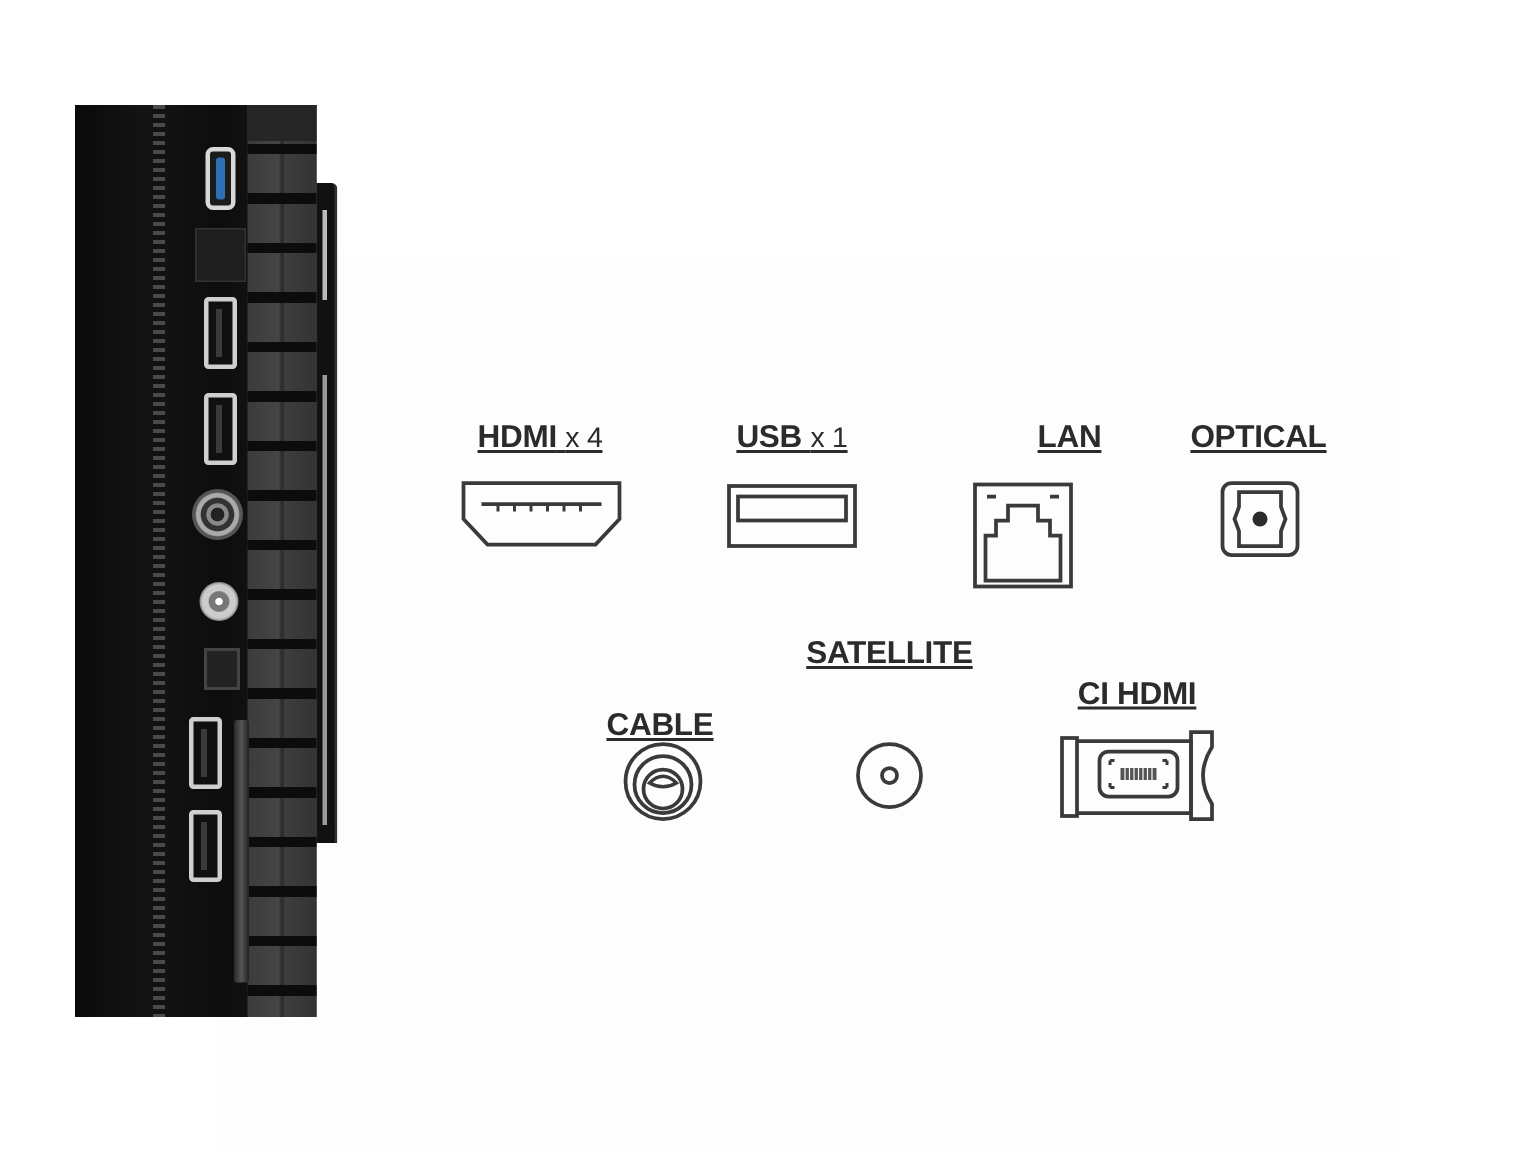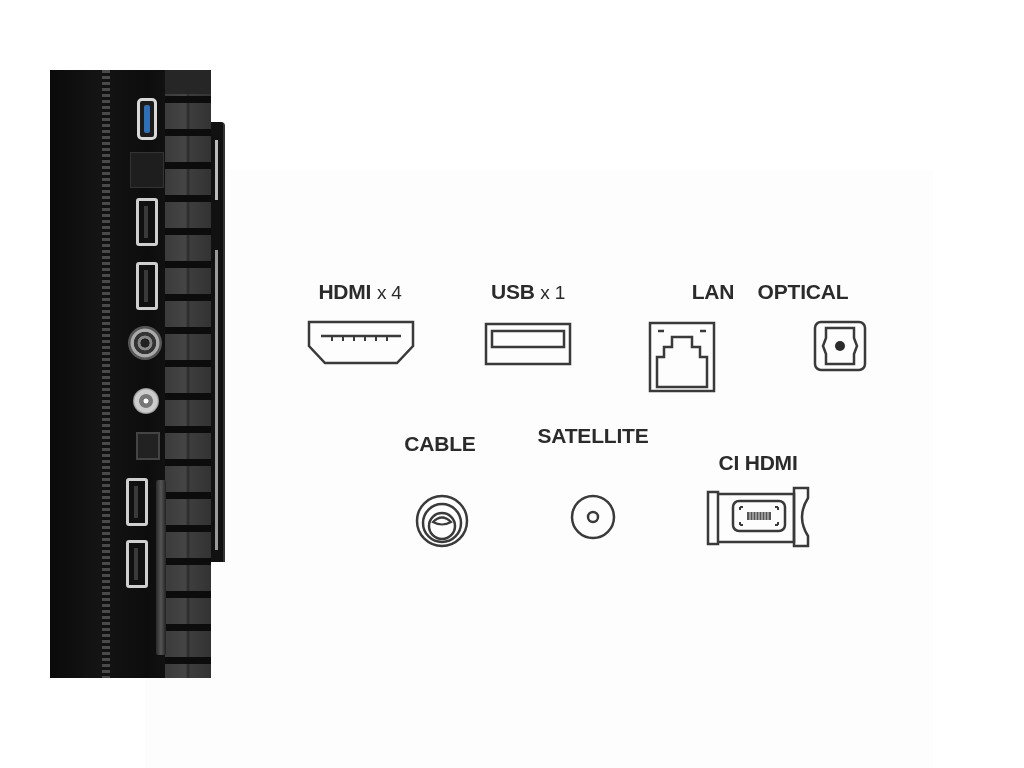--- a/index.html
+++ b/index.html
@@ -85,20 +85,21 @@
       left: 86px; top: 362px; width: 24px; height: 28px;
       background: #222; border: 2px solid #444;
     }
 
     
     .legend-item { position: absolute; text-align: center; }
     .legend-label {
       display: block; font-family: "Liberation Sans", sans-serif;
       font-weight: bold; font-size: 21px; color: #2b2b2b; letter-spacing: -0.2px;
       white-space: nowrap;
+      text-decoration: underline;
     }
     .legend-label .mult { font-weight: normal; font-size: 19px; }
     .legend-icon { position: absolute; }
     .legend-icon svg { display: block; }
   </style>
 </head>
 <body>
 
 <div class="bg-panel"></div>
 
@@ -162,32 +163,32 @@
 </div>
 <div class="legend-icon" style="left:648px; top:321px;">
   <svg width="68" height="72" viewBox="0 0 68 72">
     <rect x="2" y="2" width="64" height="68" fill="none" stroke="#3a3a3a" stroke-width="2.5"></rect>
     <path d="M9 66 V36 H16 V26 H24 V16 H44 V26 H52 V36 H59 V66 Z" fill="none" stroke="#3a3a3a" stroke-width="2.5"></path>
     <line x1="10" y1="10" x2="16" y2="10" stroke="#3a3a3a" stroke-width="2.5"></line>
     <line x1="52" y1="10" x2="58" y2="10" stroke="#3a3a3a" stroke-width="2.5"></line>
   </svg>
 </div>
 
-<div class="legend-item" style="left:744px; top:280px; width:118px;">
+<div class="legend-item" style="left:780px; top:280px; width:118px;">
   <span class="legend-label">OPTICAL</span>
 </div>
 <div class="legend-icon" style="left:813px; top:320px;">
   <svg width="54" height="52" viewBox="0 0 54 52">
     <rect x="2" y="2" width="50" height="48" rx="6" fill="none" stroke="#3a3a3a" stroke-width="2.5"></rect>
     <path d="M13 8 H41 V18 L44 26 L41 34 V44 H13 V34 L10 26 L13 18 Z" fill="none" stroke="#3a3a3a" stroke-width="2.5"></path>
     <circle cx="27" cy="26" r="5" fill="#2b2b2b"></circle>
   </svg>
 </div>
 
-<div class="legend-item" style="left:390px; top:432px; width:100px;">
+<div class="legend-item" style="left:390px; top:472px; width:100px;">
   <span class="legend-label">CABLE</span>
 </div>
 <div class="legend-icon" style="left:413px; top:493px;">
   <svg width="58" height="56" viewBox="0 0 58 56">
     <circle cx="29" cy="28" r="25" fill="none" stroke="#3a3a3a" stroke-width="2.5"></circle>
     <circle cx="29" cy="30" r="19" fill="none" stroke="#3a3a3a" stroke-width="2.5"></circle>
     <circle cx="29" cy="33" r="13" fill="none" stroke="#3a3a3a" stroke-width="2.5"></circle>
     <path d="M20 29 Q29 20 38 29 Q29 34 20 29 Z" fill="none" stroke="#3a3a3a" stroke-width="2.2"></path>
   </svg>
 </div>

